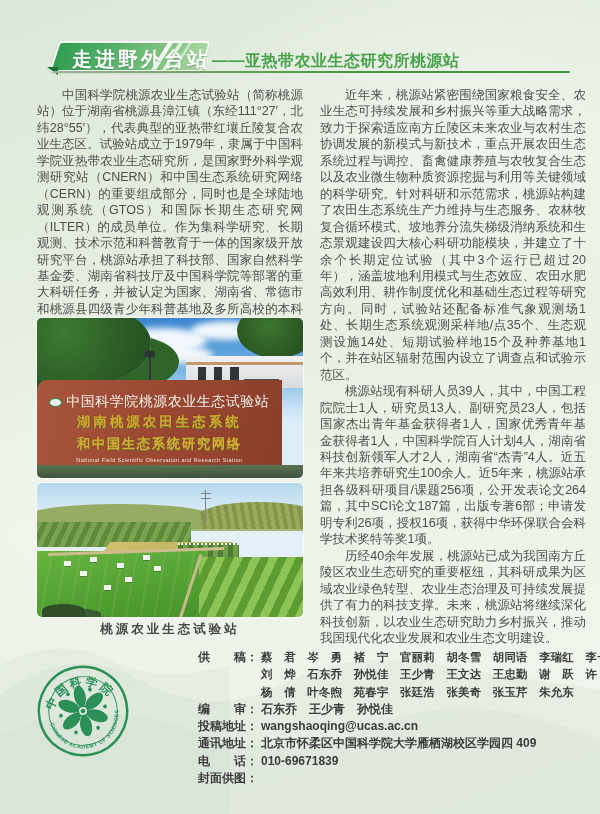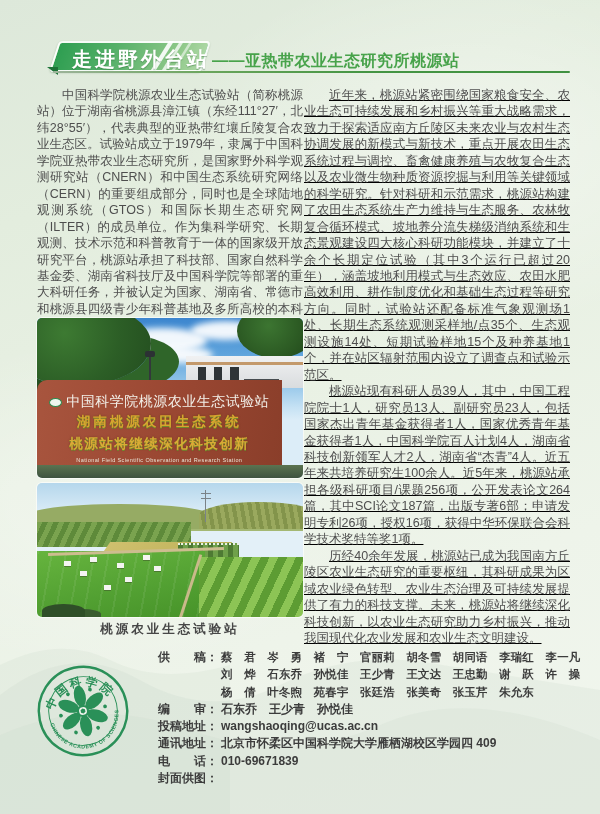--- a/index.html
+++ b/index.html
@@ -23,21 +23,21 @@
     letter-spacing:3px;text-shadow:0 1px 1px rgba(30,90,40,.4);}
   .slash{position:absolute;top:41px;height:29px;width:5px;background:#ffffff;opacity:.9;transform:skewX(-32deg);}
   .slash.s2{opacity:.75;width:4px;}
   .slash.s3{opacity:.55;width:3px;}
   .subtitle{position:absolute;left:212px;top:51px;font-size:16px;font-weight:bold;color:#48a34b;letter-spacing:.5px;}
   .rule{position:absolute;left:53px;top:71px;width:517px;height:2.4px;border-radius:2px;
     background:linear-gradient(90deg,#9db39a 0%,#6aa55c 30%,#459544 60%,#3f9140 100%);}
   
   .col{position:absolute;top:87px;width:266px;}
   .col-left{left:37px;}
-  .col-right{left:304px;text-decoration:underline;}
+  .col-right{left:320px;}
   p.body{margin:0;font-size:12.5px;line-height:16.45px;color:#4e4e4e;text-align:justify;text-indent:2em;}
   
   .photo{position:absolute;left:37px;width:266px;border-radius:5px;overflow:hidden;box-shadow:0 0 0 1px rgba(255,255,255,.6);}
   .photo1{top:318px;height:160px;background:linear-gradient(180deg,#3c86cf 0%,#5ea3dc 22%,#8fc3e8 40%,#c6e2f4 56%,#dcedf8 64%);}
   .cloud{position:absolute;background:#ffffff;border-radius:50%;filter:blur(3px);opacity:.92;}
   .trees-left{position:absolute;left:-7%;top:-8%;width:50%;height:50%;border-radius:46% 54% 58% 42%;
     background:radial-gradient(circle at 35% 35%,#3d7a32 0%,#2c5e26 55%,#234d1f 100%);
     box-shadow:40px 18px 0 -12px #2f6529, -6px 34px 0 -14px #254f20;}
   .tree-right{position:absolute;right:-5%;top:-9%;width:30%;height:34%;border-radius:50%;
     background:radial-gradient(circle at 40% 40%,#3c7531,#27521f 70%);}
@@ -83,21 +83,21 @@
   .wbox{position:absolute;width:7px;height:5px;background:#f4f4f2;box-shadow:0 1px 0 rgba(60,80,40,.5);}
   .tower{position:absolute;left:63%;top:5%;width:1.5px;height:24%;background:#7a8288;}
   .tower::before{content:"";position:absolute;left:-4px;top:3px;width:10px;height:1.5px;background:#7a8288;box-shadow:0 5px 0 #7a8288;}
   .shrub{position:absolute;left:2%;bottom:0;width:16%;height:10%;border-radius:50% 50% 0 0;
     background:#2f4f28;box-shadow:18px 3px 0 -2px #3a5c30;}
   .caption{position:absolute;left:37px;top:621px;width:266px;text-align:center;
     font-family:"DejaVu Serif","Liberation Serif",serif;font-size:12.5px;font-weight:bold;
     color:#474747;letter-spacing:3px;}
   
   .footer{position:absolute;left:158px;top:649px;width:430px;color:#3c3c3c;font-size:12px;font-weight:600;}
-  .f-line{display:flex;line-height:17.3px;white-space:nowrap;}
+  .f-line{display:flex;line-height:17.3px;white-space:nowrap;margin-left:40px;}
   .f-label{width:63px;flex:none;}
   .names{font-size:11.4px;letter-spacing:.2px;}
   
   .seal{position:absolute;left:36px;top:664px;width:94px;height:94px;transform:rotate(-12deg);opacity:.93;}
   .watermark{position:absolute;left:0;top:545px;width:600px;height:269px;pointer-events:none;}
 </style>
 </head>
 <body>
 
 <div class="page">
@@ -137,21 +137,21 @@
       <div class="eave"></div>
       <div class="win" style="left:10%"></div>
       <div class="win" style="left:24%"></div>
       <div class="win" style="left:38%"></div>
     </div>
     <div class="lamp"></div>
     <div class="pillar"></div>
     <div class="gate-wall"></div>
     <div class="wall-line w1"><span class="mini-logo"></span><span>中国科学院桃源农业生态试验站</span></div>
     <div class="wall-line w2">湖南桃源农田生态系统</div>
-    <div class="wall-line w3">桃源站将继续深化科技创新</div>
+    <div class="wall-line w3">和中国生态系统研究网络</div>
     <div class="wall-line w4">National Field Scientific Observation and Research Station</div>
     <div class="hedge"></div>
   </div>
 
   <div class="photo photo2">
     <div class="far-hills"></div>
     <div class="hill-right"></div>
     <div class="tower"></div>
     <div class="orchard"></div>
     <div class="yellow-field"></div>

